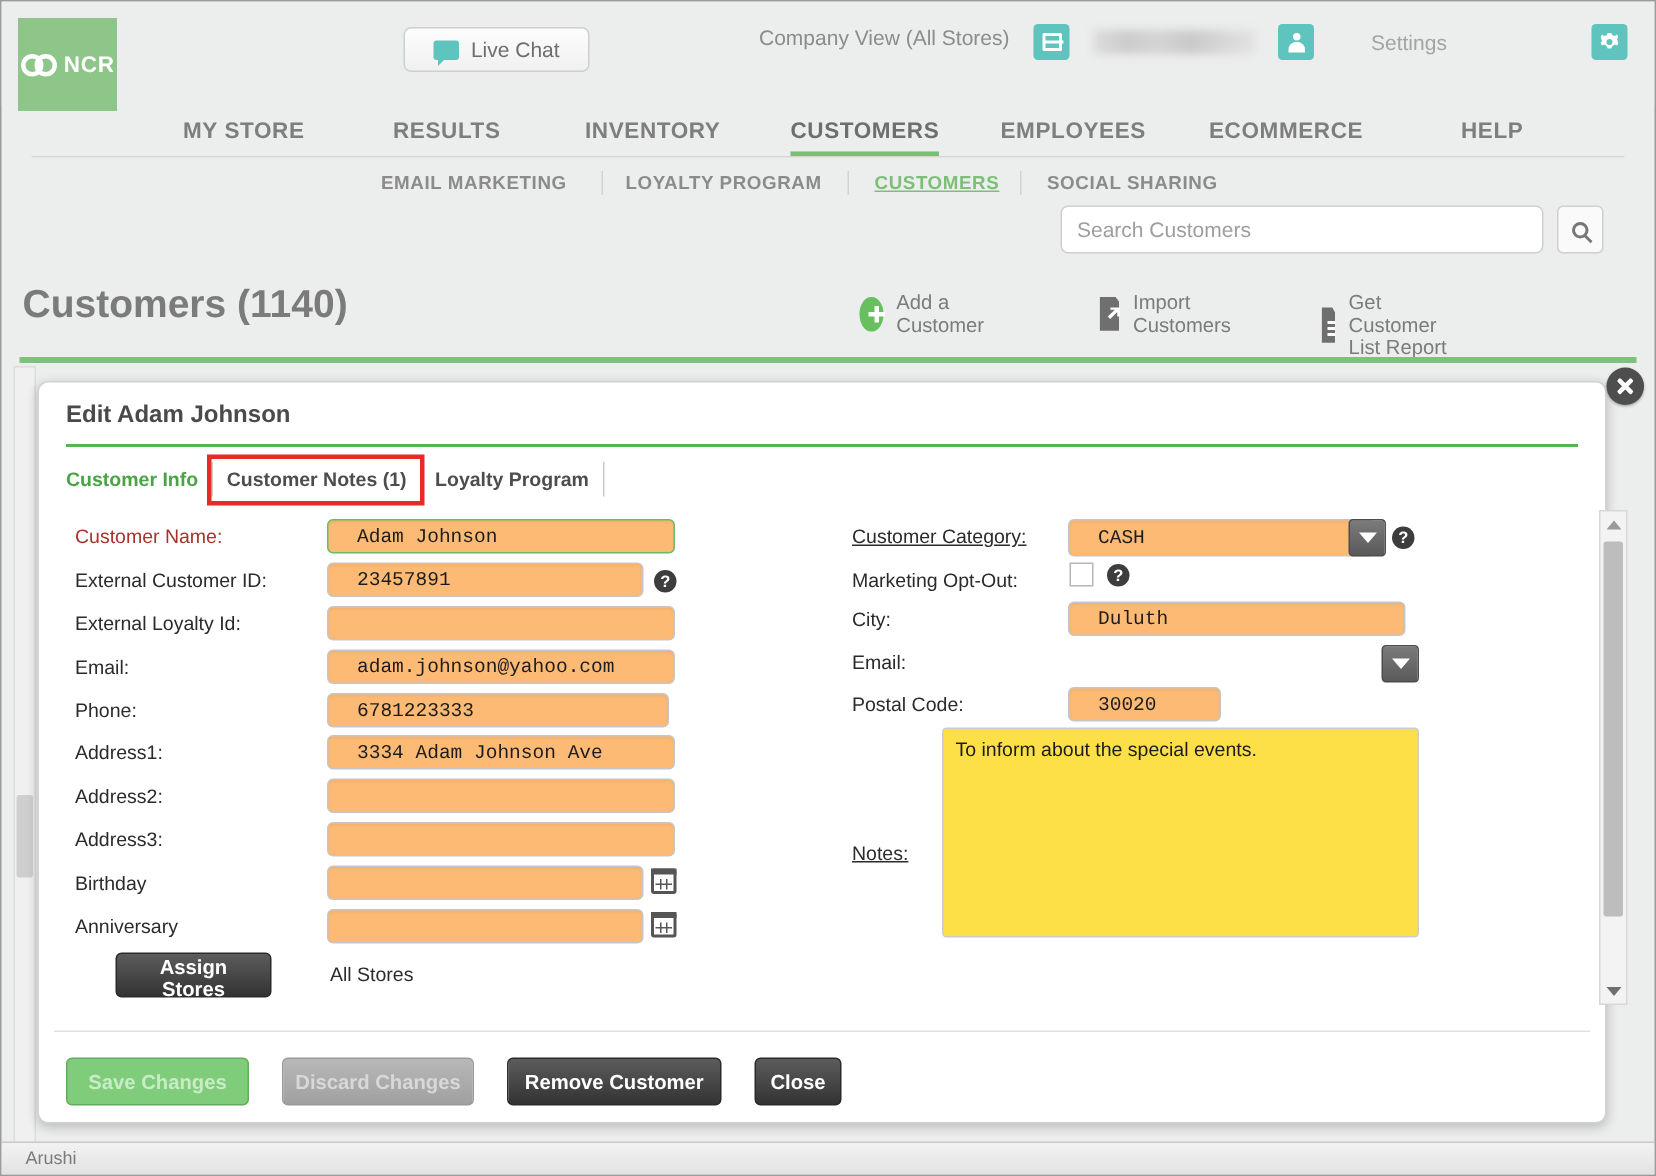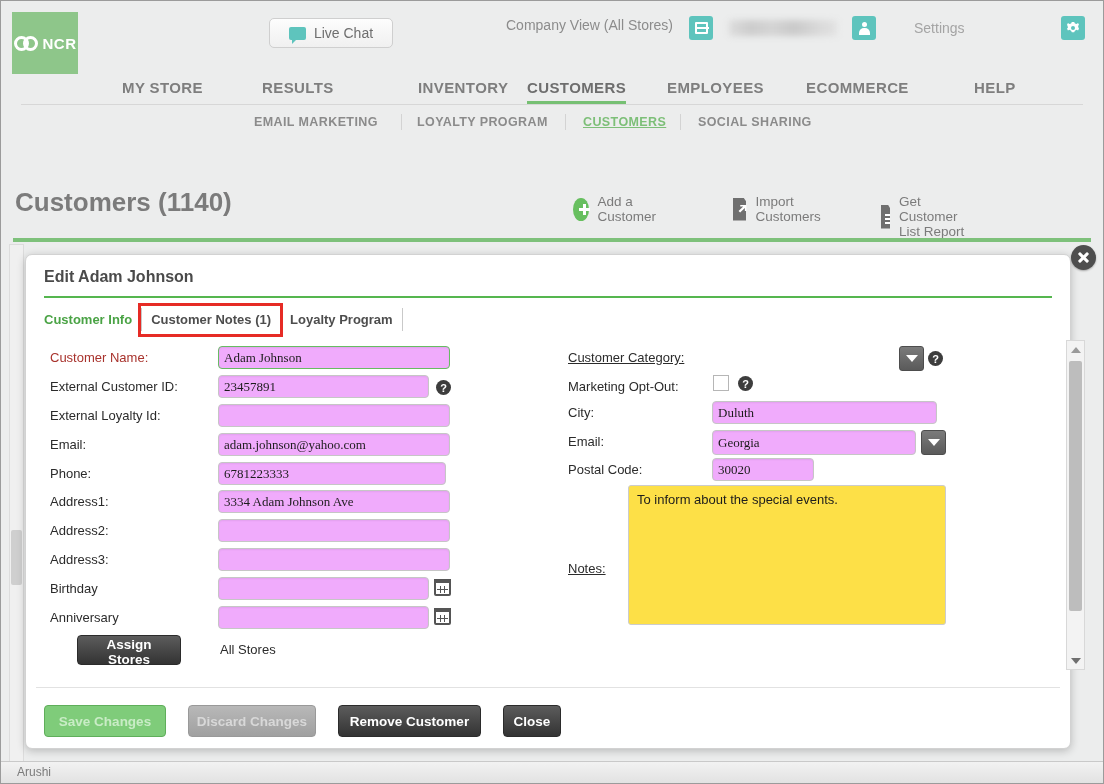--- a/index.html
+++ b/index.html
@@ -170,23 +170,23 @@
 
   .scroll-area {
     position:absolute; left:18px; top:83px; width:1011px; height:340px;
   }
 
   .form-row { position:absolute; display:flex; align-items:flex-start; }
   .flabel { font-size:13px; color:#2b2b2b; }
   .flabel.req { color:#a8322c; }
   .flabel.und { text-decoration:underline; }
   .finput {
-    height:23px; border:1px solid #c6c6c6; border-radius:4px; background:#f0abfc;
-    padding:0 5px; font-size:13px; color:#1c1c1c;
-    font-family:Liberation Serif, serif;
+    height:23px; border:1px solid #c6c6c6; border-radius:4px; background:#fdba74;
+    padding:0 19px; font-size:13px; color:#1c1c1c;
+    font-family:Liberation Mono, monospace;
     box-shadow:inset 0 1px 2px rgba(0,0,0,.06);
   }
   .finput.focused { border:1px solid #68bb63; }
   .ic-help {
     width:15px;height:15px;border-radius:50%;background:#3d3d3d;color:#fff;
     font-size:11px;font-weight:bold;display:flex;align-items:center;justify-content:center;
     cursor:pointer;
   }
   .ic-cal {
     width:17px;height:17px;background:#fff;border:2px solid #555;border-radius:2px;position:relative;cursor:pointer;
@@ -288,37 +288,43 @@
       </div>
     <div class="settings-label">Settings</div>
     <div class="tealsq gear">
         <span class="ic-gear"></span>
       </div>
   </div>
 
   <div class="mainnav">
     <div class="nav-item" style="position:absolute;left:101px;top:6px;">MY STORE</div>
     <div class="nav-item" style="position:absolute;left:241px;top:6px;">RESULTS</div>
-    <div class="nav-item" style="position:absolute;left:369px;top:6px;margin-left:28px;">INVENTORY</div>
+    <div class="nav-item" style="position:absolute;left:369px;top:6px;">INVENTORY</div>
     <div class="nav-item active" style="position:absolute;left:506px;top:6px;">CUSTOMERS</div>
     <div class="nav-item" style="position:absolute;left:646px;top:6px;">EMPLOYEES</div>
     <div class="nav-item" style="position:absolute;left:785px;top:6px;">ECOMMERCE</div>
     <div class="nav-item" style="position:absolute;left:953px;top:6px;">HELP</div>
   </div>
 
   <div class="subnav">
     <div class="sub-item" style="left:253px;top:4px;">EMAIL MARKETING</div>
     <div class="sub-sep" style="left:400px;top:3px;"></div>
     <div class="sub-item" style="left:416px;top:4px;">LOYALTY PROGRAM</div>
     <div class="sub-sep" style="left:564px;top:3px;"></div>
     <div class="sub-item active" style="left:582px;top:4px;">CUSTOMERS</div>
     <div class="sub-sep" style="left:679px;top:3px;"></div>
     <div class="sub-item" style="left:697px;top:4px;">SOCIAL SHARING</div>
   </div>
 
+  <div class="search-wrap">
+    <input class="search-input" placeholder="Search Customers" style="">
+    <div class="search-btn">
+        <span class="mag"></span>
+      </div>
+  </div>
 
   <div class="page-title">Customers (1140)</div>
   <div class="actions">
     <div class="action act-add">
       <span class="ic-plus"></span>
       <span>Add a Customer</span>
     </div>
     <div class="action act-import">
       <span class="ic-import"></span>
       <span>Import Customers</span>
@@ -399,40 +405,40 @@
         </div>
       <input class="finput" style="position: absolute; left: 174px; top: 268px; width: 211px;" value="">
       <span class="ic-cal" style="position:absolute;left:390px;top:270px;"></span>
 
       <button class="btn-dark" style="position:absolute;left:33px;top:297px;width:104px;height:30px;">Assign Stores</button>
       <div style="position:absolute;left:176px;top:304px;font-size:13px;color:#2b2b2b;">All Stores</div>
 
       <div class="form-row" style="left:524px; top:12px;">
           <span class="flabel und">Customer Category:</span>
         </div>
+      <input class="finput" style="position: absolute; left: 668px; top: 8px; width: 204px; height: 25px;" value="CASH">
       <div class="sel-arrow" style="position:absolute;left:855px;top:8px;">
           <i></i>
         </div>
       <div class="ic-help" style="position:absolute;left:884px;top:13px;">?</div>
 
       <div class="form-row" style="left:524px; top:41px;">
           <span class="flabel">Marketing Opt-Out:</span>
         </div>
       <div class="chk" style="position:absolute;left:669px;top:37px;"></div>
       <div class="ic-help" style="position:absolute;left:694px;top:38px;">?</div>
 
       <div class="form-row" style="left:524px; top:67px;">
           <span class="flabel">City:</span>
         </div>
       <input class="finput" style="position: absolute; left: 668px; top: 63px; width: 225px;" value="Duluth">
 
       <div class="form-row" style="left:524px; top:96px;">
           <span class="flabel">Email:</span>
         </div>
-      <input class="finput" style="position: absolute; left: 668px; top: 92px; width: 204px; height: 25px;" value="Georgia">
       <div class="sel-arrow" style="position:absolute;left:877px;top:92px;">
           <i></i>
         </div>
 
       <div class="form-row" style="left:524px; top:124px;">
           <span class="flabel">Postal Code:</span>
         </div>
       <input class="finput" style="position: absolute; left: 668px; top: 120px; width: 102px;" value="30020">
 
       <div class="form-row" style="left:524px; top:223px;">

